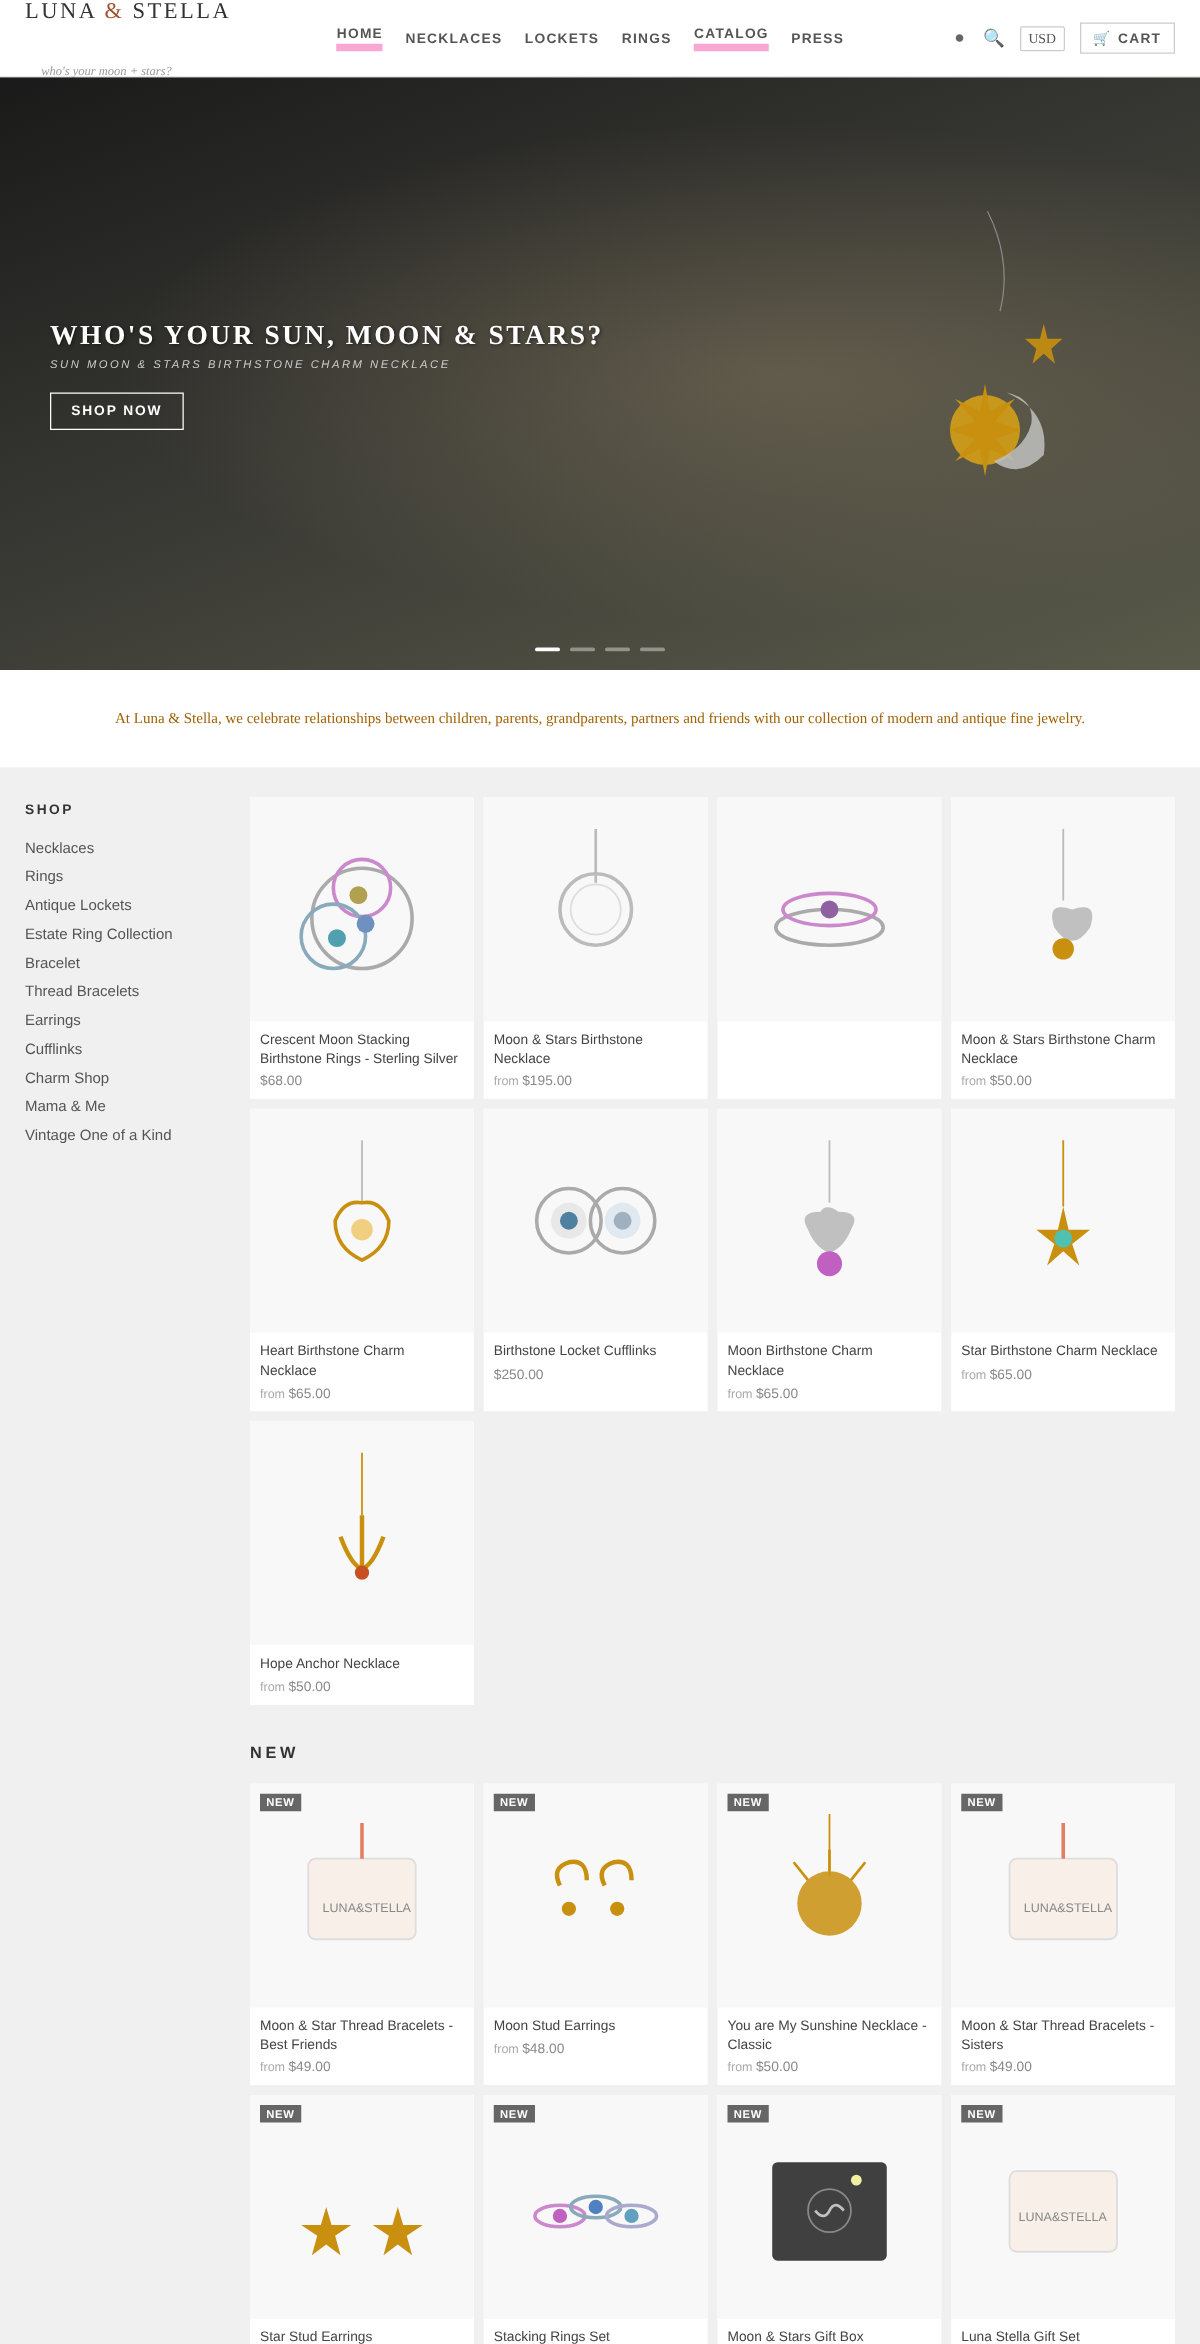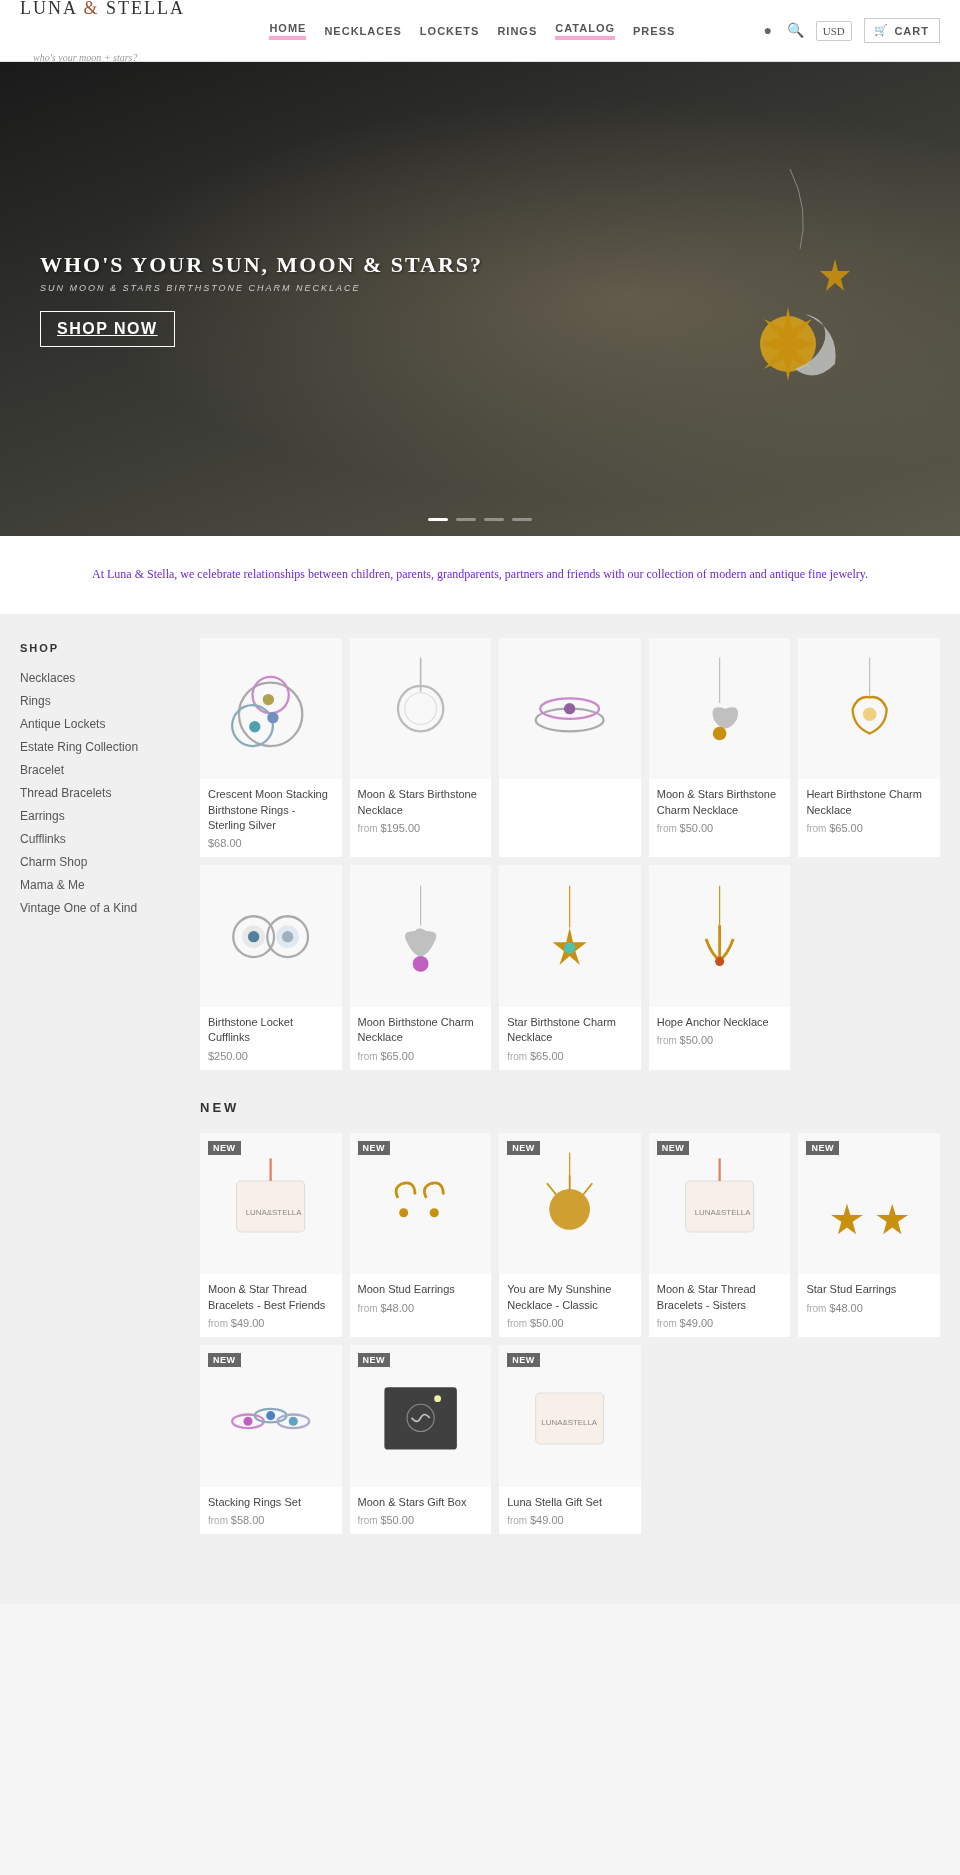--- a/index.html
+++ b/index.html
@@ -23,21 +23,21 @@
     .nav { display: flex; align-items: center; gap: 18px; }
     .nav a {
       text-decoration: none;
       color: #555;
       font-size: 11px;
       letter-spacing: 1px;
       font-family: 'Arial', sans-serif;
       font-weight: 600;
       text-transform: uppercase;
     }
-    .nav a.active { border-bottom: 4px solid #f9a8d4; padding-bottom: 2px; }
+    .nav a.active { border-bottom: 6px solid #f9a8d4; padding-bottom: 2px; }
     .nav a.catalog-link { display: flex; align-items: center; gap: 3px; }
     .nav-right { display: flex; align-items: center; gap: 12px; }
     .nav-right .currency {
       font-size: 11px;
       color: #555;
       border: 1px solid #ccc;
       padding: 3px 6px;
       border-radius: 2px;
       cursor: pointer;
     }
@@ -97,27 +97,26 @@
       margin-top: 5px;
       font-family: 'Arial', sans-serif;
       font-style: italic;
     }
     .hero-btn {
       margin-top: 18px;
       border: 1px solid #fff;
       background: transparent;
       color: #fff;
       padding: 8px 16px;
-      font-size: 16px;
+      font-size: 11px;
       letter-spacing: 1.5px;
       text-transform: uppercase;
       cursor: pointer;
       font-family: 'Arial', sans-serif;
       font-weight: 600;
-      text-decoration: underline;
     }
     .hero-jewelry {
       position: absolute;
       right: 60px;
       top: 50%;
       transform: translateY(-50%);
       width: 220px;
       height: 280px;
     }
     
@@ -131,21 +130,21 @@
     }
     .hero-dot { width: 20px; height: 3px; background: rgba(255,255,255,0.4); border-radius: 2px; }
     .hero-dot.active { background: #fff; }
 
     
     .about-section {
       background: #fff;
       text-align: center;
       padding: 28px 20px;
       font-size: 12px;
-      color: #6d28d9;
+      color: #a16207;
       line-height: 1.8;
     }
 
     
     .main-layout { display: flex; background: #f0f0f0; min-height: 800px; }
 
     
     .sidebar { width: 185px; flex-shrink: 0; padding: 28px 20px; }
     .sidebar-title {
       font-size: 11px;
@@ -169,21 +168,21 @@
     .content { flex: 1; padding: 24px 20px 40px 15px; }
     .section-title {
       font-size: 13px;
       font-weight: 600;
       letter-spacing: 3px;
       text-transform: uppercase;
       color: #333;
       margin-bottom: 18px;
       font-family: 'Arial', sans-serif;
     }
-    .products-grid { display: grid; grid-template-columns: repeat(5, 1fr); gap: 8px; margin-bottom: 30px; }
+    .products-grid { display: grid; grid-template-columns: repeat(4, 1fr); gap: 8px; margin-bottom: 30px; }
     .product-card {
       background: #fff;
       display: flex;
       flex-direction: column;
       cursor: pointer;
     }
     .product-image {
       width: 100%;
       aspect-ratio: 1;
       background: #f8f8f8;

